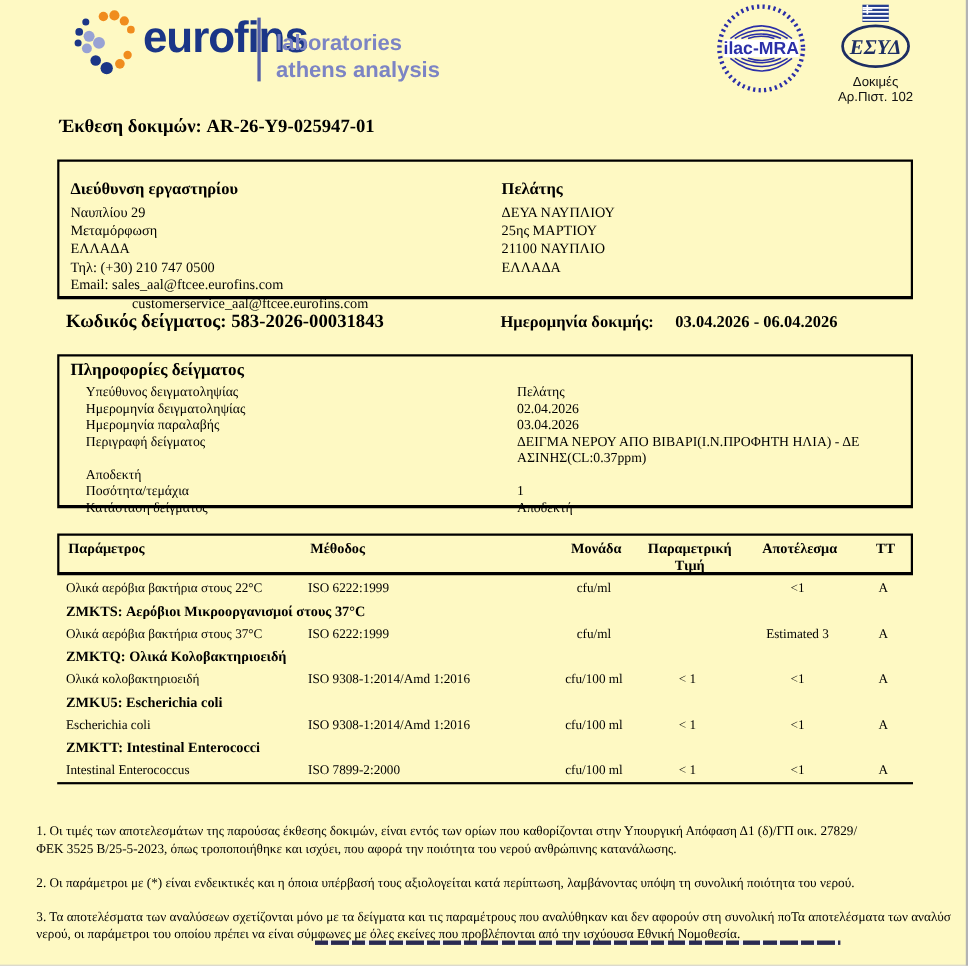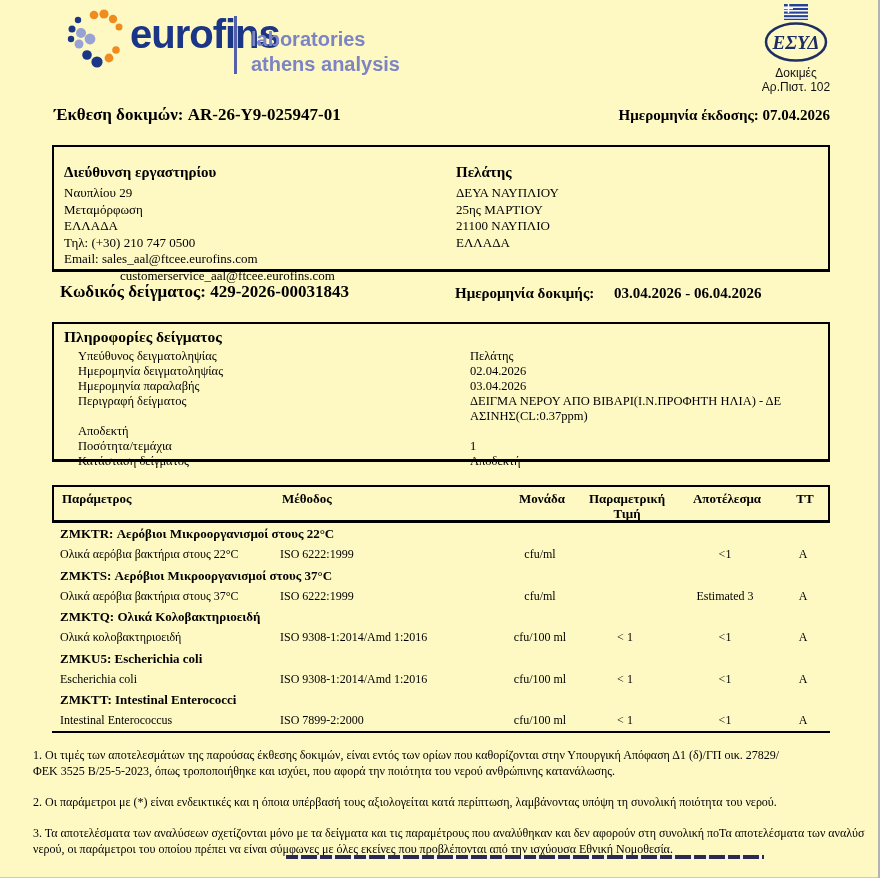--- a/index.html
+++ b/index.html
@@ -83,20 +83,37 @@
       <circle cx="52" cy="42" r="3.8" fill="#f08c1e"></circle>
     </svg>
   </div>
   <div class="wordmark">eurofins</div>
   <div class="brand-divider"></div>
   <div class="division">
     <div>laboratories</div>
     <div>athens analysis</div>
   </div>
 
+  <div class="ilac">
+    <svg width="84" height="84" viewBox="0 0 84 84">
+      <circle cx="42" cy="42" r="38" fill="none" stroke="#2b2fa8" stroke-width="4" stroke-dasharray="2 3"></circle>
+      <g fill="none" stroke="#2b2fa8" stroke-width="1.4">
+        <path d="M14 33 Q42 10 70 33"></path>
+        <path d="M18 33 Q42 18 66 33"></path>
+        <path d="M24 33 Q42 25 60 33"></path>
+        <path d="M30 33 Q42 29 54 33"></path>
+        <path d="M14 51 Q42 74 70 51"></path>
+        <path d="M18 51 Q42 66 66 51"></path>
+        <path d="M24 51 Q42 59 60 51"></path>
+        <path d="M30 51 Q42 55 54 51"></path>
+      </g>
+      <rect x="8" y="34" width="68" height="16" fill="#ffffff"></rect>
+      <text x="42" y="47" text-anchor="middle" font-family="Liberation Sans, sans-serif" font-size="16" font-weight="bold" fill="#2b2fa8">ilac-MRA</text>
+    </svg>
+  </div>
 
   <div class="esyd">
     <svg width="86" height="58" viewBox="0 0 86 58">
       <g>
         <rect x="31" y="0" width="24" height="16" fill="#27408f"></rect>
         <g stroke="#ffffff" stroke-width="1.5">
           <line x1="31" y1="3.2" x2="55" y2="3.2"></line>
           <line x1="31" y1="6.8" x2="55" y2="6.8"></line>
           <line x1="31" y1="10.4" x2="55" y2="10.4"></line>
           <line x1="31" y1="14" x2="55" y2="14"></line>
@@ -108,24 +125,20 @@
       <text x="43" y="45" text-anchor="middle" font-family="Liberation Serif, serif" font-style="italic" font-size="19" font-weight="bold" fill="#1d2e63">ΕΣΥΔ</text>
     </svg>
     <div class="esyd-caption">Δοκιμές</div>
     <div class="esyd-caption">Αρ.Πιστ. 102</div>
   </div>
 
   <div class="report-title">
     <span>Έκθεση δοκιμών:</span>
     <span>AR-26-Y9-025947-01</span>
   </div>
-  <div class="issue-date">
-    <span>Ημερομηνία έκδοσης:</span>
-    <span>07.04.2026</span>
-  </div>
 
   <div class="box box1">
     <div class="box1-left">
       <div class="box-heading">Διεύθυνση εργαστηρίου</div>
       <div class="addr-line">Ναυπλίου 29</div>
       <div class="addr-line">Μεταμόρφωση</div>
       <div class="addr-line">ΕΛΛΑΔΑ</div>
       <div class="addr-line">Τηλ: (+30) 210 747 0500</div>
       <div class="addr-line">Email: sales_aal@ftcee.eurofins.com</div>
       <div class="addr-line addr-indent">customerservice_aal@ftcee.eurofins.com</div>
@@ -134,21 +147,21 @@
       <div class="box-heading">Πελάτης</div>
       <div class="addr-line">ΔΕΥΑ ΝΑΥΠΛΙΟΥ</div>
       <div class="addr-line">25ης ΜΑΡΤΙΟΥ</div>
       <div class="addr-line">21100 ΝΑΥΠΛΙΟ</div>
       <div class="addr-line">ΕΛΛΑΔΑ</div>
     </div>
   </div>
 
   <div class="sample-code">
     <span>Κωδικός δείγματος:</span>
-    <span>429-2026-00031843</span>
+    <span>583-2026-00031843</span>
   </div>
   <div class="test-date">
     <span>Ημερομηνία δοκιμής:</span>
     <span class="val">03.04.2026 - 06.04.2026</span>
   </div>
 
   <div class="box box2">
     <div class="box2-heading">Πληροφορίες δείγματος</div>
     <div class="info-row">
       <div class="info-label">Υπεύθυνος δειγματοληψίας</div>
@@ -186,21 +199,20 @@
       <div class="cell-c">Μονάδα</div>
       <div class="h-parametric">
         <div>Παραμετρική</div>
         <div>Τιμή</div>
       </div>
       <div class="cell-c">Αποτέλεσμα</div>
       <div class="cell-c">TT</div>
     </div>
     <div class="rtable-body">
 
-      <div class="section-row">ZMKTR: Αερόβιοι Μικροοργανισμοί στους 22°C</div>
       <div class="data-row">
         <div class="cell-l">Ολικά αερόβια βακτήρια στους 22°C</div>
         <div>ISO 6222:1999</div>
         <div class="cell-c">cfu/ml</div>
         <div class="cell-c"></div>
         <div class="cell-c">&lt;1</div>
         <div class="cell-c">A</div>
       </div>
 
       <div class="section-row">ZMKTS: Αερόβιοι Μικροοργανισμοί στους 37°C</div>

